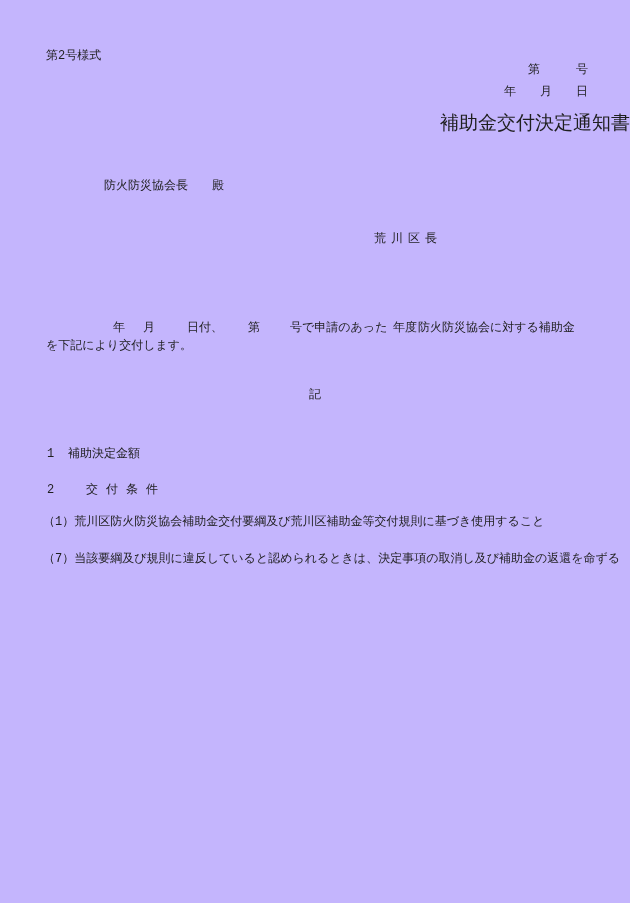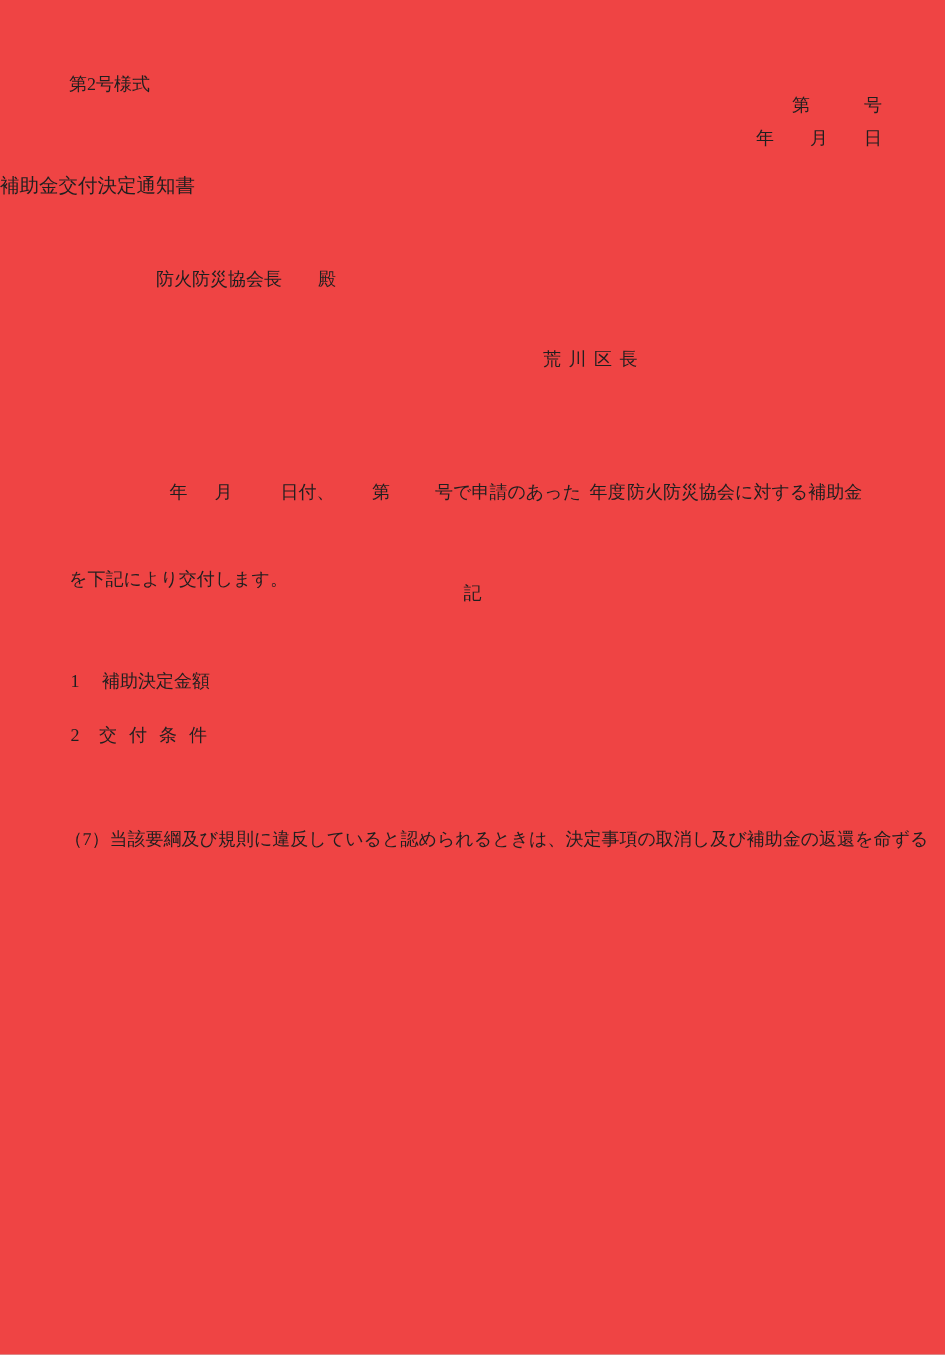--- a/index.html
+++ b/index.html
@@ -4,81 +4,82 @@
 <style>
   html, body {
     margin: 0;
     padding: 0;
     background: #ffffff;
   }
   .page {
     position: relative;
     width: 630px;
     height: 903px;
-    background: #ef4444;
+    background: #c4b5fd;
     border-bottom: 1px solid #cccccc;
     overflow: hidden;
-    font-family: Liberation Serif, serif;
+    font-family: Liberation Mono, monospace;
     color: #1f1f1f;
   }
   .t {
     position: absolute;
     font-size: 12px;
     line-height: 14px;
     white-space: pre;
     color: #1f1f1f;
   }
   .right-block {
     right: 42px;
     text-align: right;
   }
   .doc-title {
     left: 0;
     width: 100%;
-    text-align: left;
-    font-size: 13px;
+    text-align: right;
+    font-size: 19px;
     line-height: 16px;
   }
   .record-heading {
     left: 0;
     width: 100%;
     text-align: center;
   }
   .spaced-5 { letter-spacing: 5px; }
-  .spaced-8 { letter-spacing: 8px; }
+  .spaced-8 { letter-spacing: 8px; margin-left: 20px; }
 </style>
 </head>
 <body>
 
 <div class="page">
 
   <span class="t" style="left:46px; top:49px;">第2号様式</span>
 
   <span class="t right-block" style="top:63px;">第　　　号</span>
   <span class="t right-block" style="top:85px;text-align:center;">年　　月　　日</span>
 
   <div class="t doc-title" style="top:116px;">補助金交付決定通知書</div>
 
   <span class="t" style="left:104px; top:179px;text-align:right;">防火防災協会長　　殿</span>
 
-  <span class="t spaced-5" style="left:362px; top:232px;text-align:right;">荒川区長</span>
+  <span class="t spaced-5" style="left:374px; top:232px;text-align:right;">荒川区長</span>
 
   <span class="t" style="left:113px; top:321px;">年</span>
   <span class="t" style="left:143px; top:321px;">月</span>
   <span class="t" style="left:187px; top:321px;">日付、</span>
   <span class="t" style="left:248px; top:321px;">第</span>
   <span class="t" style="left:290px; top:321px;">号で申請のあった</span>
   <span class="t" style="left:393px; top:321px;">年度</span>
   <span class="t" style="left:418px; top:321px;">防火防災協会に対する補助金</span>
 
-  <span class="t" style="left:46px; top:339px;margin-top:40px;">を下記により交付します。</span>
+  <span class="t" style="left:46px; top:339px;">を下記により交付します。</span>
 
   <div class="t record-heading" style="top:388px;">記</div>
 
   <span class="t" style="left:47px; top:447px;">1</span>
   <span class="t" style="left:68px; top:447px;">補助決定金額</span>
 
   <span class="t" style="left:47px; top:483px;">2</span>
   <span class="t spaced-8" style="left:66px; top:483px;">交付条件</span>
 
+  <span class="t" style="left:43px; top:515px;">（1）荒川区防火防災協会補助金交付要綱及び荒川区補助金等交付規則に基づき使用すること</span>
   <span class="t" style="left:43px; top:552px;">（7）当該要綱及び規則に違反していると認められるときは、決定事項の取消し及び補助金の返還を命ずる</span>
 
 </div>
 
 </body></html>

